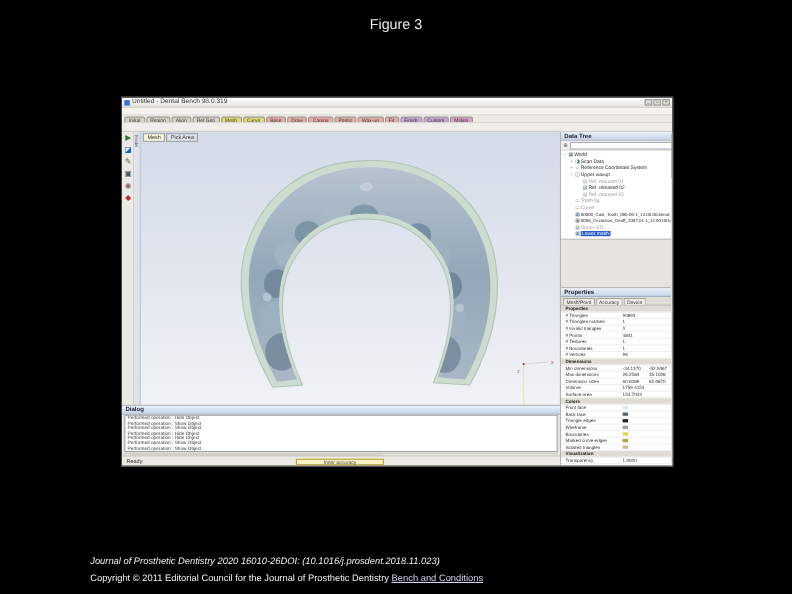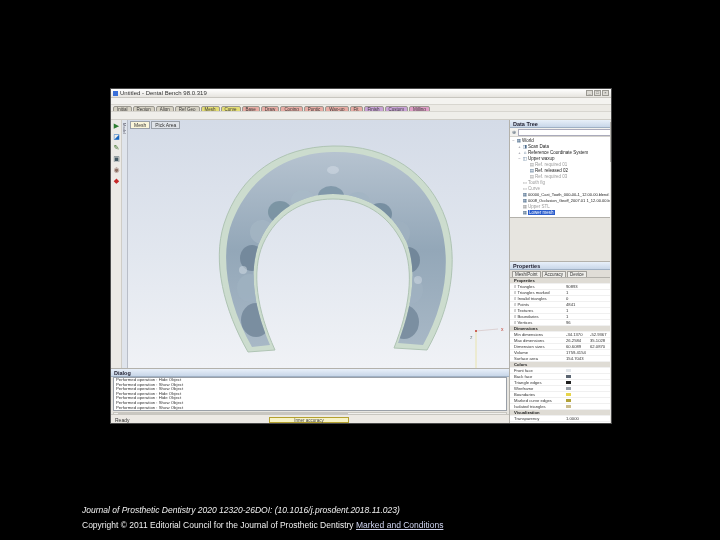--- a/index.html
+++ b/index.html
@@ -89,20 +89,21 @@
   
   .citation{position:absolute;left:82px;top:503px;width:600px;color:#f0f0f0;font-size:8.5px;line-height:14.5px;}
   .citation .l1{font-style:italic;}
   .citation a{color:#cfd4f0;text-decoration:underline;}
 </style>
 </head>
 <body>
 
 <div class="slide">
 
+  <div class="slide-title">Figure 3</div>
 
   <div class="appwin">
 
     <div class="titlebar">
       <span class="appicon"></span>
       <span class="titletext">Untitled - Dental Bench 98.0.319</span>
       <span class="winbtns">
         <span class="winbtn">_</span>
         <span class="winbtn">□</span>
         <span class="winbtn">×</span>
@@ -480,19 +481,19 @@
     </div>
 
     <div class="statusbar">
       <span class="ready">Ready</span>
       <span class="badge">Inner accuracy</span>
     </div>
 
   </div>
 
   <div class="citation">
-    <div class="l1">Journal of Prosthetic Dentistry 2020 12320-26DOI: (10.1016/j.prosdent.2018.11.023)</div>
+    <div class="l1">Journal of Prosthetic Dentistry 2020 16010-26DOI: (10.1016/j.prosdent.2018.11.023)</div>
     <div class="l2">
-      <span>Copyright © 2011 Editorial Council for the Journal of Prosthetic Dentistry </span><a href="#">Marked and Conditions</a>
+      <span>Copyright © 2011 Editorial Council for the Journal of Prosthetic Dentistry </span><a href="#">Bench and Conditions</a>
     </div>
   </div>
 
 </div>
 
 </body></html>

